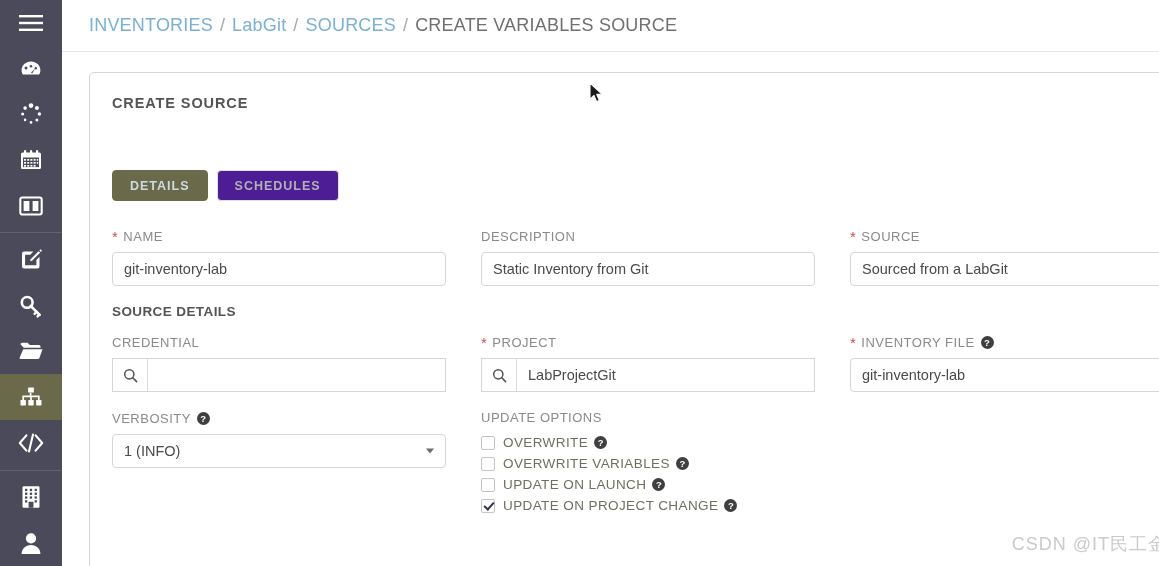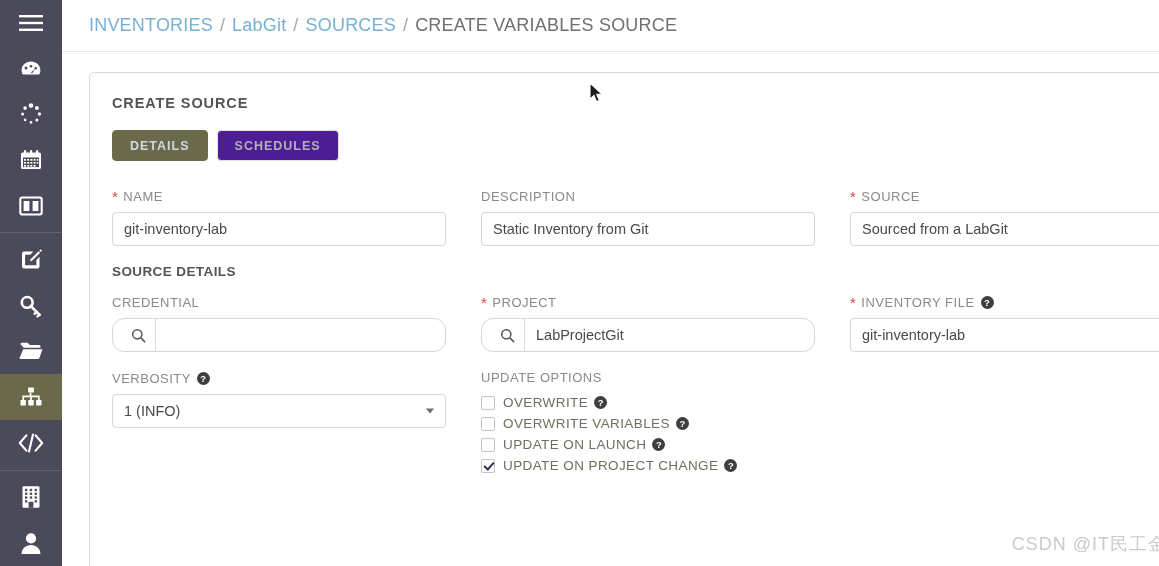--- a/index.html
+++ b/index.html
@@ -93,20 +93,21 @@
   .tab {
     height: 31px;
     padding: 0 17px;
     border-radius: 4px;
     display: flex; align-items: center;
     font-size: 12.5px;
     letter-spacing: 1px;
     font-weight: 600;
     cursor: pointer;
     border: 1px solid transparent;
+    margin-top: 40px;
   }
   .tab.active { background: #6a6a4a; color: #cfd9e4; border-color: #6a6a4a; }
   .tab.inactive { background: #4c1d95; color: #b2b2b2; border-color: #e4e2d4; }
 
   
   .row { display: flex; }
   .col {
     width: 334px;
     margin-right: 35px;
   }
@@ -165,25 +166,24 @@
     transform: translateY(-50%);
     width: 0; height: 0;
     border-left: 4.5px solid transparent;
     border-right: 4.5px solid transparent;
     border-top: 5px solid #6d6d6d;
   }
 
   .lookup {
     width: 100%; height: 34px;
     border: 1px solid #d6d6d6;
-    border-radius: 12px;
+    border-radius: 0;
     display: flex; align-items: stretch;
     background: #fff;
     overflow: hidden;
-    padding-left: 8px;
   }
   .lookup-btn {
     width: 35px;
     border-right: 1px solid #dcdcdc;
     display: flex; align-items: center; justify-content: center;
     color: #5a5a5a;
     cursor: pointer;
     flex: 0 0 35px;
   }
   .lookup-val {

